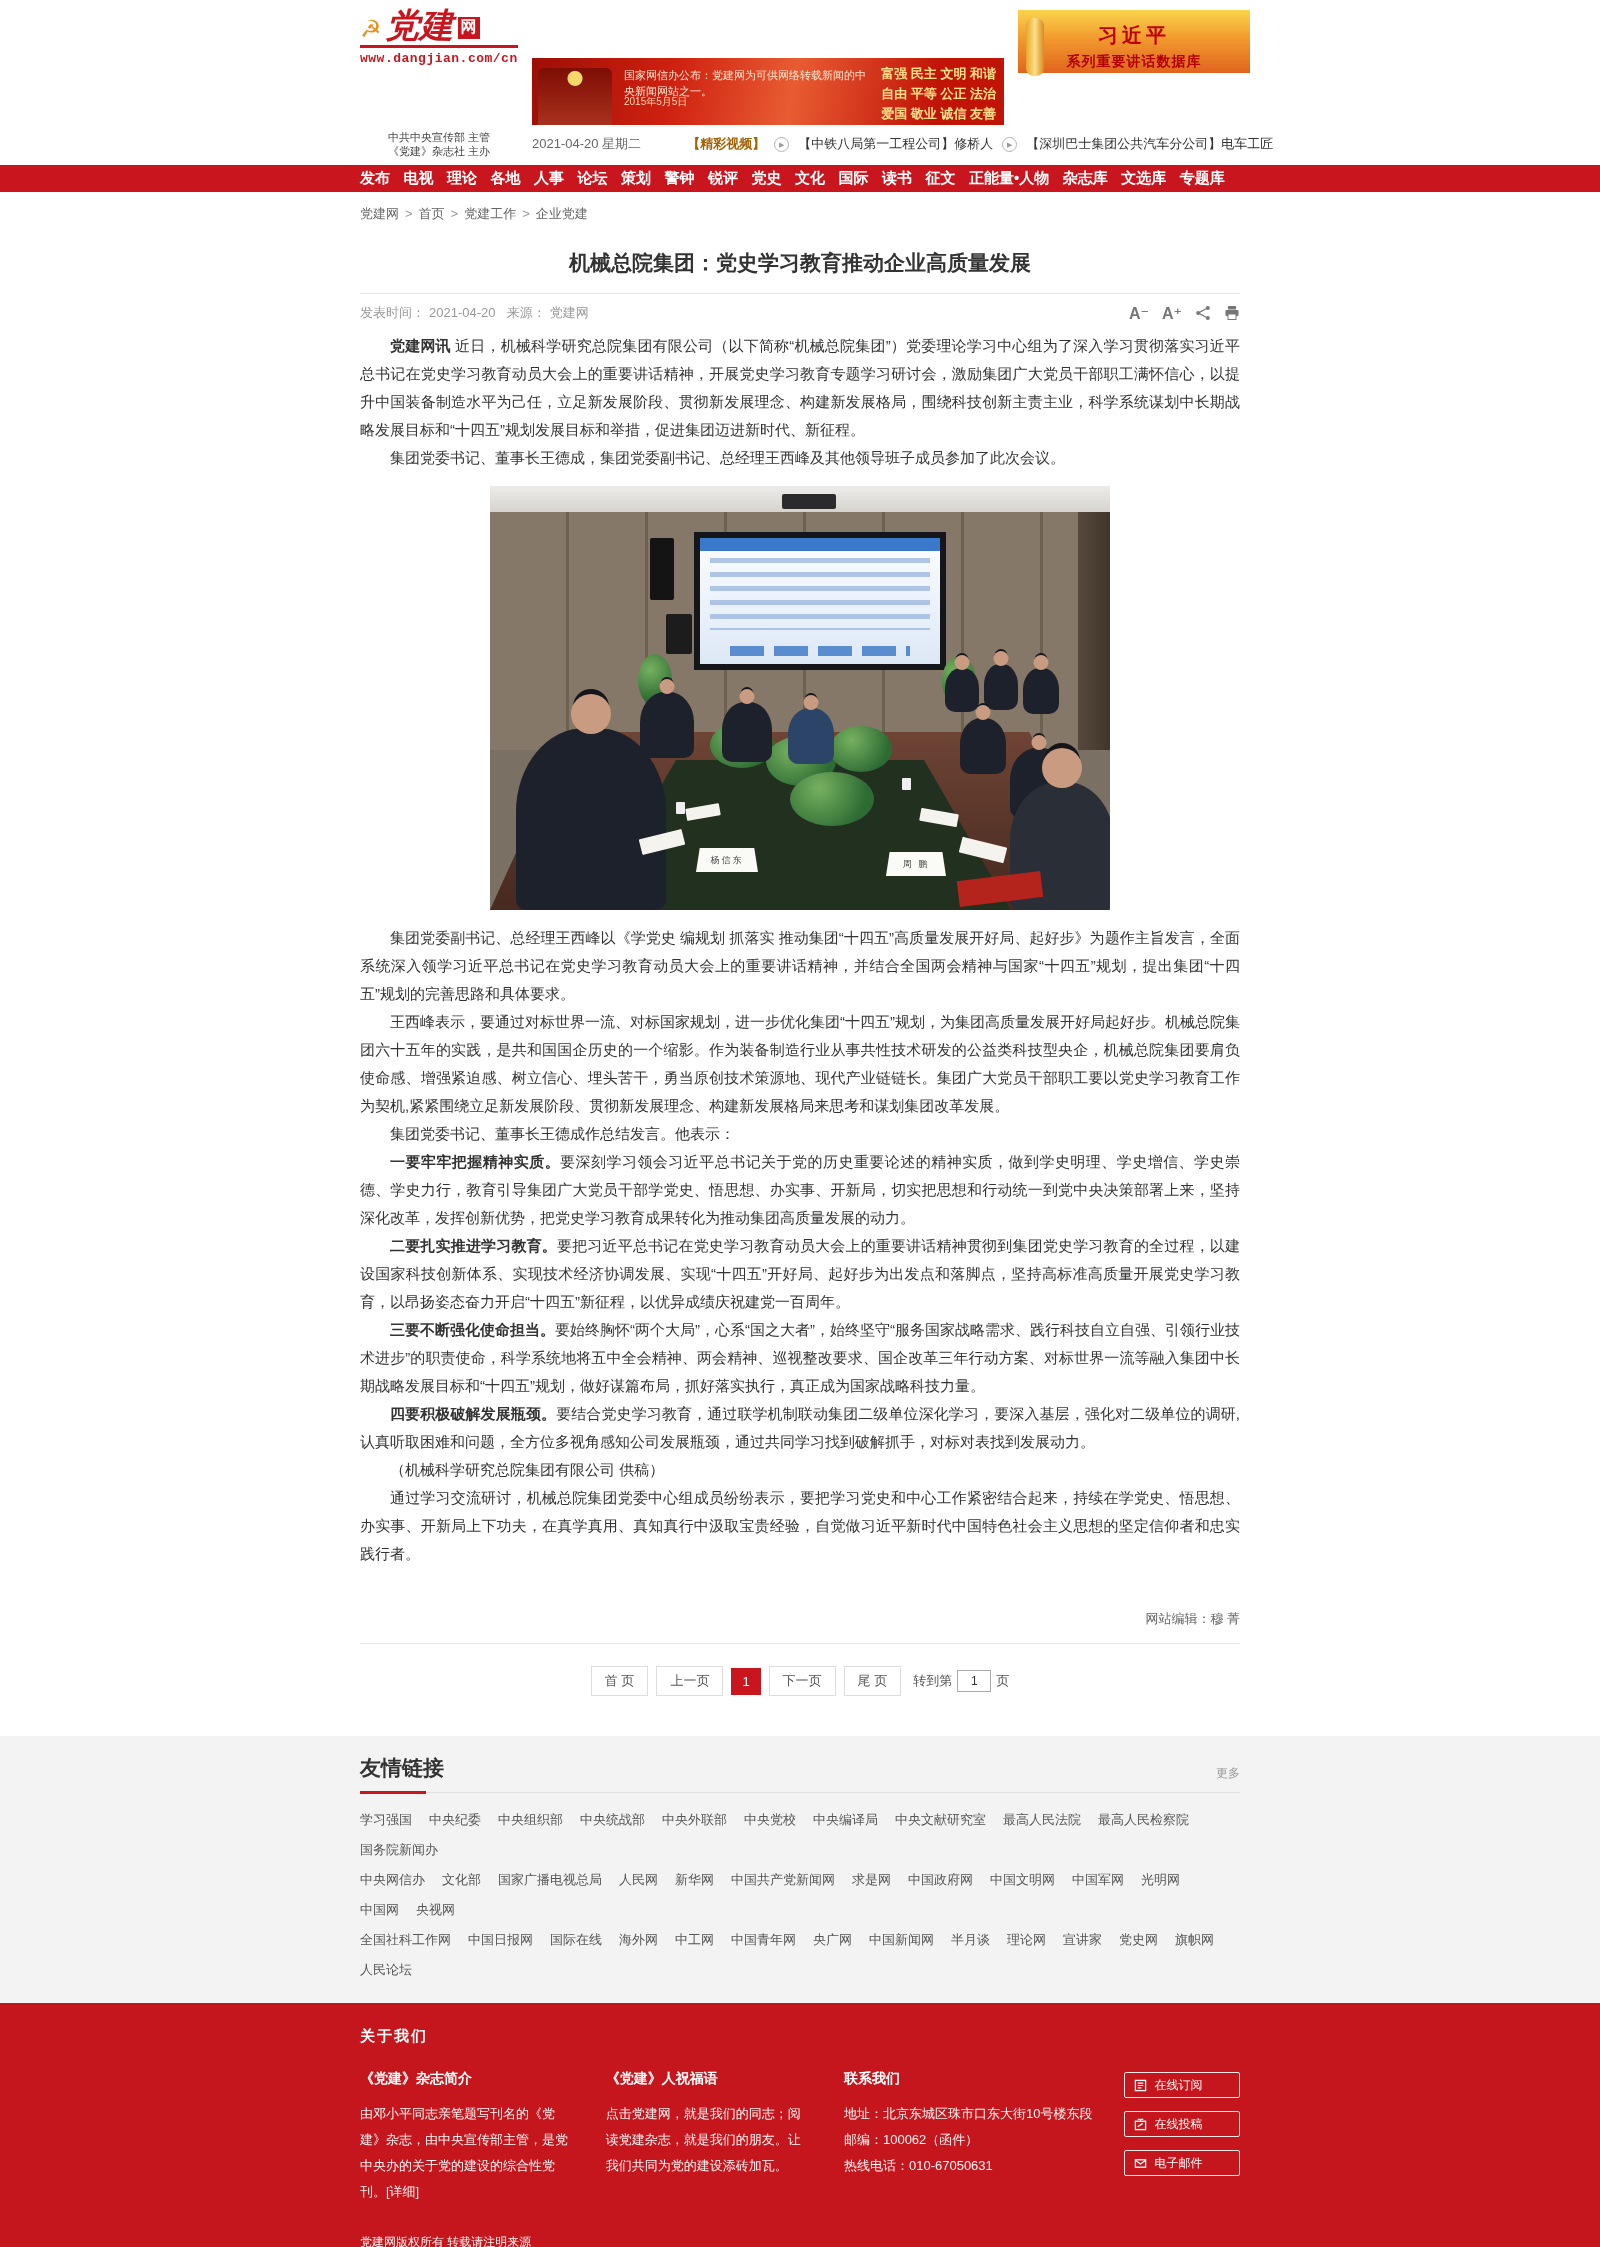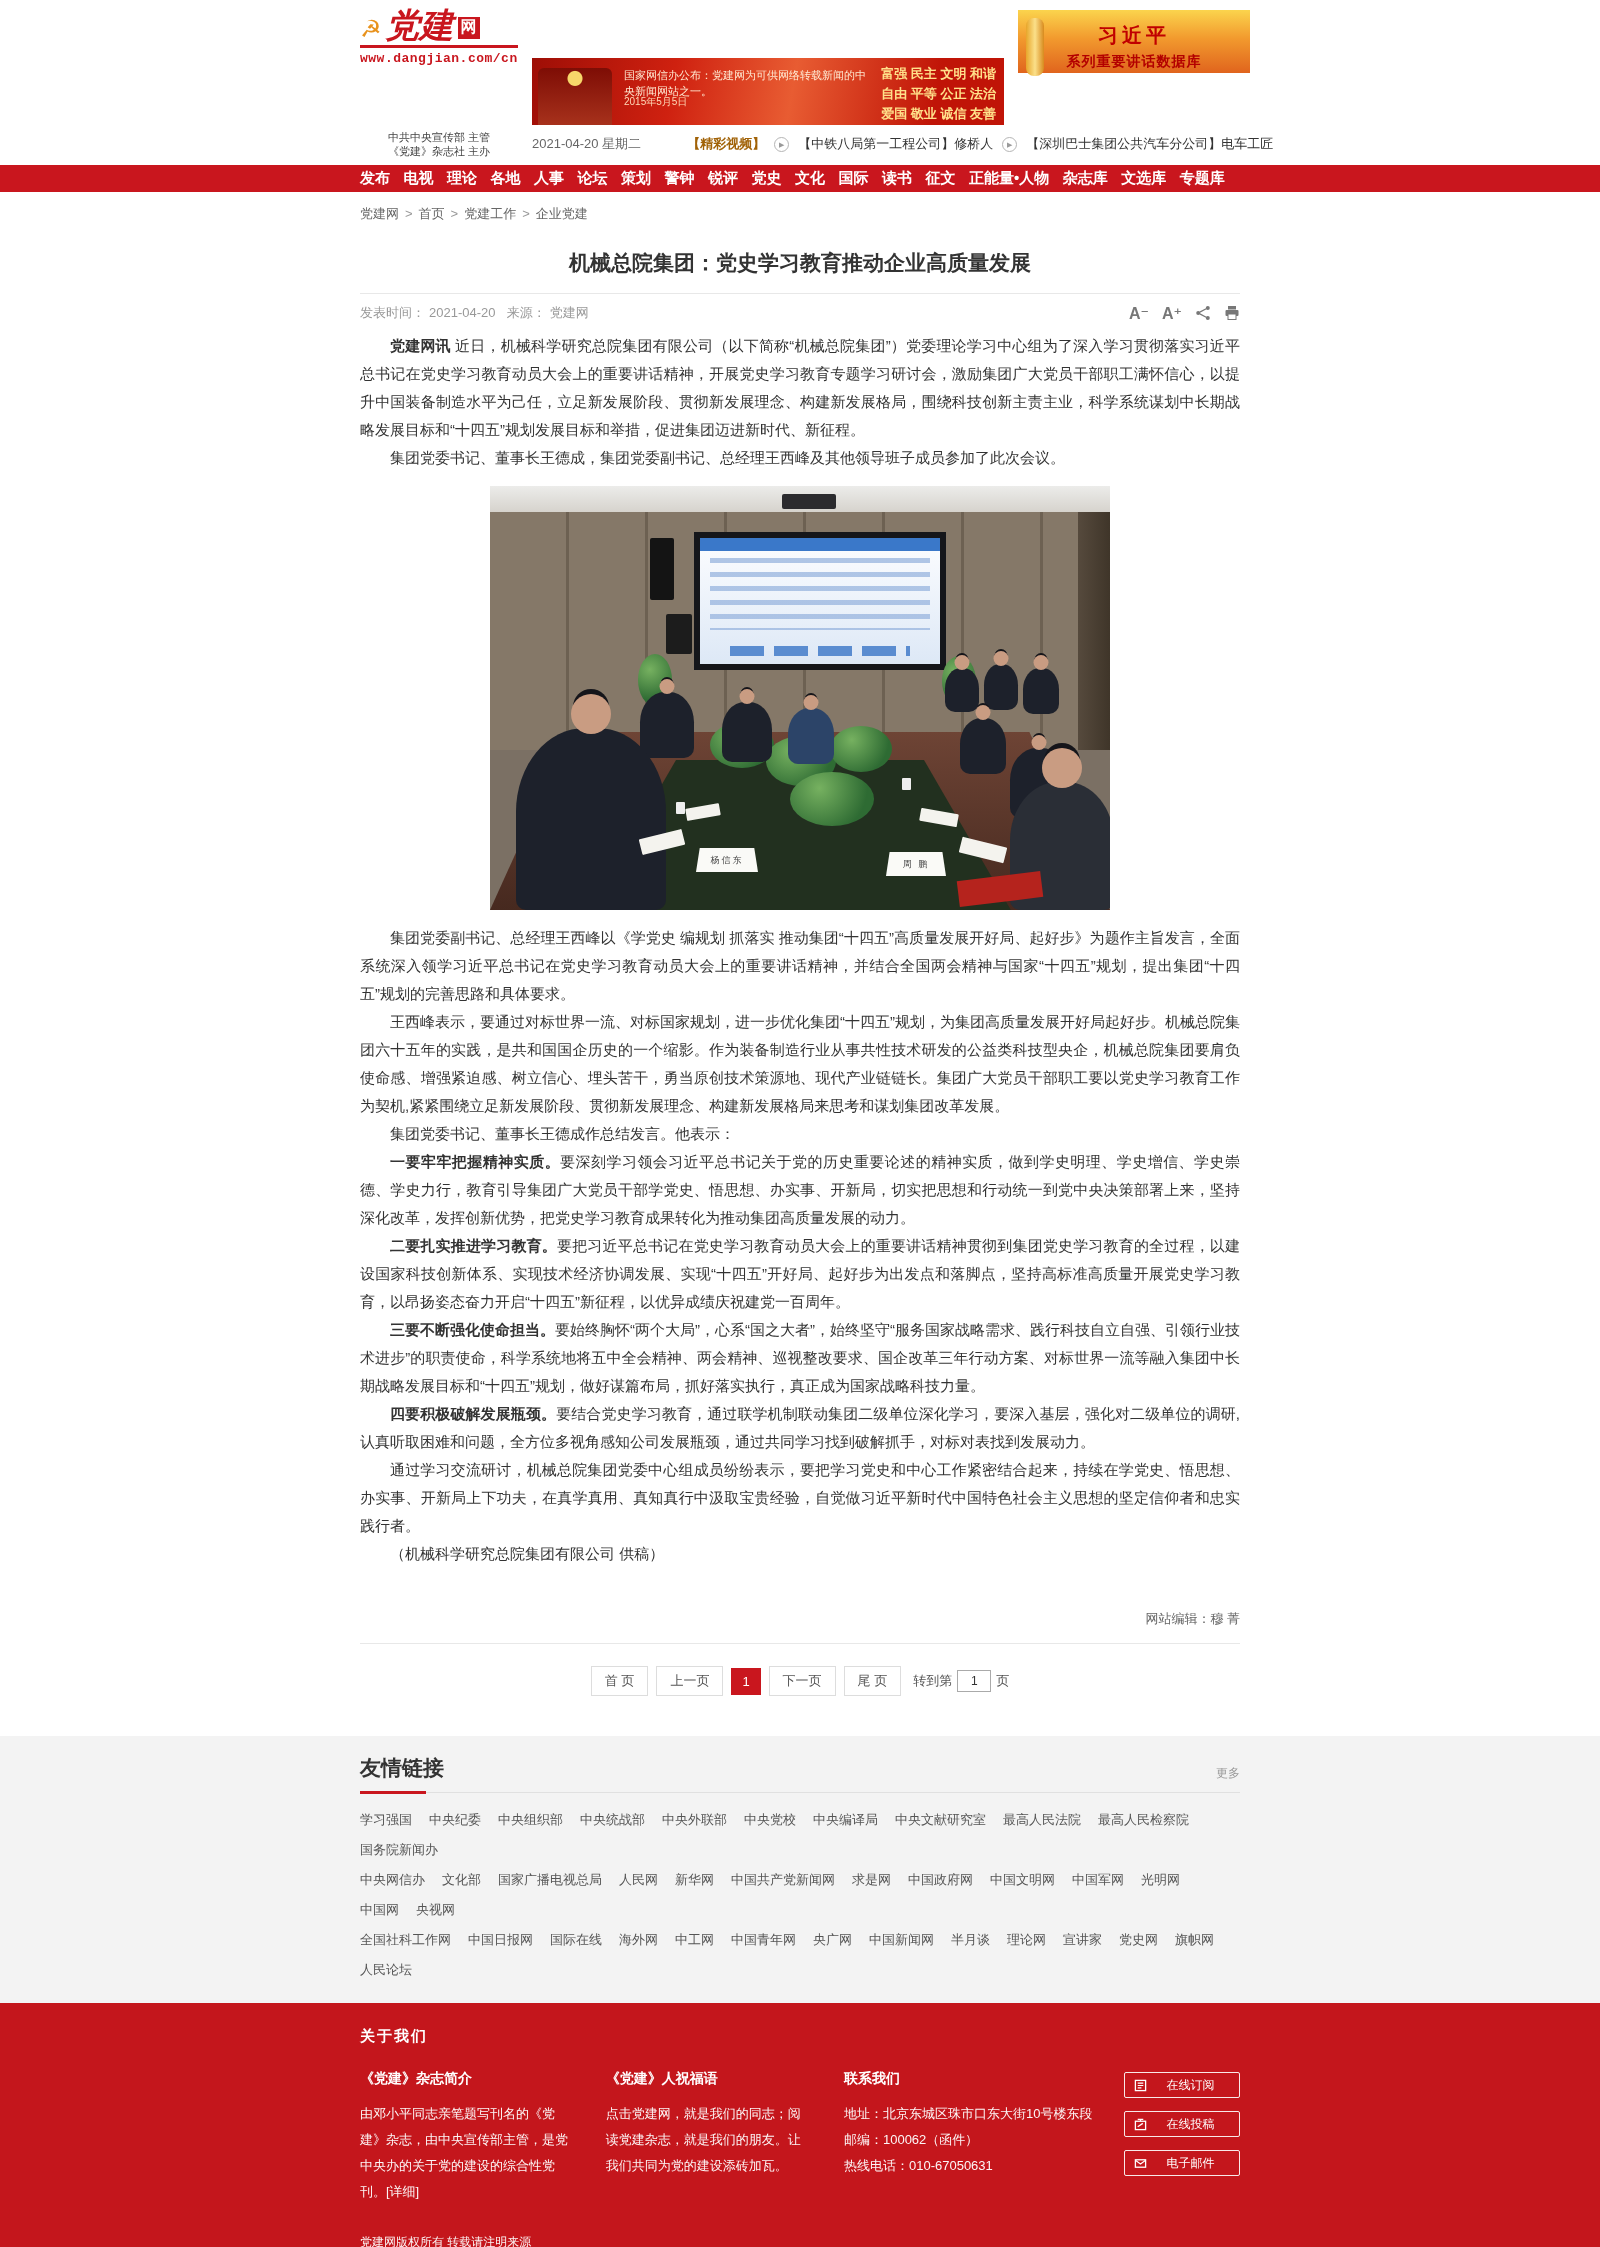--- a/index.html
+++ b/index.html
@@ -116,21 +116,21 @@
   .site-footer{background:#c4161c;color:#fff;padding:24px 0 10px;}
   .ft-about{font-size:15px;font-weight:bold;letter-spacing:2px;margin-bottom:24px;}
   .ft-cols{display:flex;gap:32px;}
   .ft-col h4{margin:0 0 13px;font-size:14px;font-weight:bold;}
   .ft-col .txt{font-size:13px;line-height:26px;opacity:.96;}
   .ft-col-intro{width:222px;}
   .ft-col-wish{width:214px;}
   .ft-col-contact{width:252px;}
   .ft-col-contact div.txt{white-space:nowrap;}
   .ft-buttons{margin-left:auto;width:120px;display:flex;flex-direction:column;gap:13px;padding-top:2px;}
-  .ft-btn{border:1px solid rgba(255,255,255,.9);border-radius:2px;height:26px;display:flex;align-items:center;gap:19px;padding:0 9px;font-size:12px;color:#fff;background:transparent;}
+  .ft-btn{border:1px solid rgba(255,255,255,.9);border-radius:2px;height:26px;display:flex;align-items:center;gap:7px;padding:0 9px;font-size:12px;color:#fff;background:transparent;}
   .ft-btn svg{width:13px;height:13px;flex:0 0 auto;}
   .copyright{margin-top:28px;font-size:12px;line-height:19px;opacity:.95;}
 </style>
 </head>
 <body>
 
 <div class="page">
 
   <header class="site-header">
     <div class="container header-row">
@@ -282,22 +282,22 @@
         <div class="ph ph-folder"></div>
       </div>
 
       <p><b></b><span>集团党委副书记、总经理王西峰以《学党史 编规划 抓落实 推动集团“十四五”高质量发展开好局、起好步》为题作主旨发言，全面系统深入领学习近平总书记在党史学习教育动员大会上的重要讲话精神，并结合全国两会精神与国家“十四五”规划，提出集团“十四五”规划的完善思路和具体要求。</span></p>
       <p><b></b><span>王西峰表示，要通过对标世界一流、对标国家规划，进一步优化集团“十四五”规划，为集团高质量发展开好局起好步。机械总院集团六十五年的实践，是共和国国企历史的一个缩影。作为装备制造行业从事共性技术研发的公益类科技型央企，机械总院集团要肩负使命感、增强紧迫感、树立信心、埋头苦干，勇当原创技术策源地、现代产业链链长。集团广大党员干部职工要以党史学习教育工作为契机,紧紧围绕立足新发展阶段、贯彻新发展理念、构建新发展格局来思考和谋划集团改革发展。</span></p>
       <p><b></b><span>集团党委书记、董事长王德成作总结发言。他表示：</span></p>
       <p><b>一要牢牢把握精神实质。</b><span>要深刻学习领会习近平总书记关于党的历史重要论述的精神实质，做到学史明理、学史增信、学史崇德、学史力行，教育引导集团广大党员干部学党史、悟思想、办实事、开新局，切实把思想和行动统一到党中央决策部署上来，坚持深化改革，发挥创新优势，把党史学习教育成果转化为推动集团高质量发展的动力。</span></p>
       <p><b>二要扎实推进学习教育。</b><span>要把习近平总书记在党史学习教育动员大会上的重要讲话精神贯彻到集团党史学习教育的全过程，以建设国家科技创新体系、实现技术经济协调发展、实现“十四五”开好局、起好步为出发点和落脚点，坚持高标准高质量开展党史学习教育，以昂扬姿态奋力开启“十四五”新征程，以优异成绩庆祝建党一百周年。</span></p>
       <p><b>三要不断强化使命担当。</b><span>要始终胸怀“两个大局”，心系“国之大者”，始终坚守“服务国家战略需求、践行科技自立自强、引领行业技术进步”的职责使命，科学系统地将五中全会精神、两会精神、巡视整改要求、国企改革三年行动方案、对标世界一流等融入集团中长期战略发展目标和“十四五”规划，做好谋篇布局，抓好落实执行，真正成为国家战略科技力量。</span></p>
       <p><b>四要积极破解发展瓶颈。</b><span>要结合党史学习教育，通过联学机制联动集团二级单位深化学习，要深入基层，强化对二级单位的调研,认真听取困难和问题，全方位多视角感知公司发展瓶颈，通过共同学习找到破解抓手，对标对表找到发展动力。</span></p>
+      <p><b></b><span>（机械科学研究总院集团有限公司 供稿）</span></p>
       <p><b></b><span>通过学习交流研讨，机械总院集团党委中心组成员纷纷表示，要把学习党史和中心工作紧密结合起来，持续在学党史、悟思想、办实事、开新局上下功夫，在真学真用、真知真行中汲取宝贵经验，自觉做习近平新时代中国特色社会主义思想的坚定信仰者和忠实践行者。</span></p>
-      <p><b></b><span>（机械科学研究总院集团有限公司 供稿）</span></p>
     </div>
 
     <div class="editor-line"><span>网站编辑：</span><span>穆 菁</span></div>
     <hr class="divider">
 
     <div class="pagination">
       <a class="pg-btn">首 页</a>
       <a class="pg-btn">上一页</a>
       <a class="pg-btn active">1</a>
       <a class="pg-btn">下一页</a>

